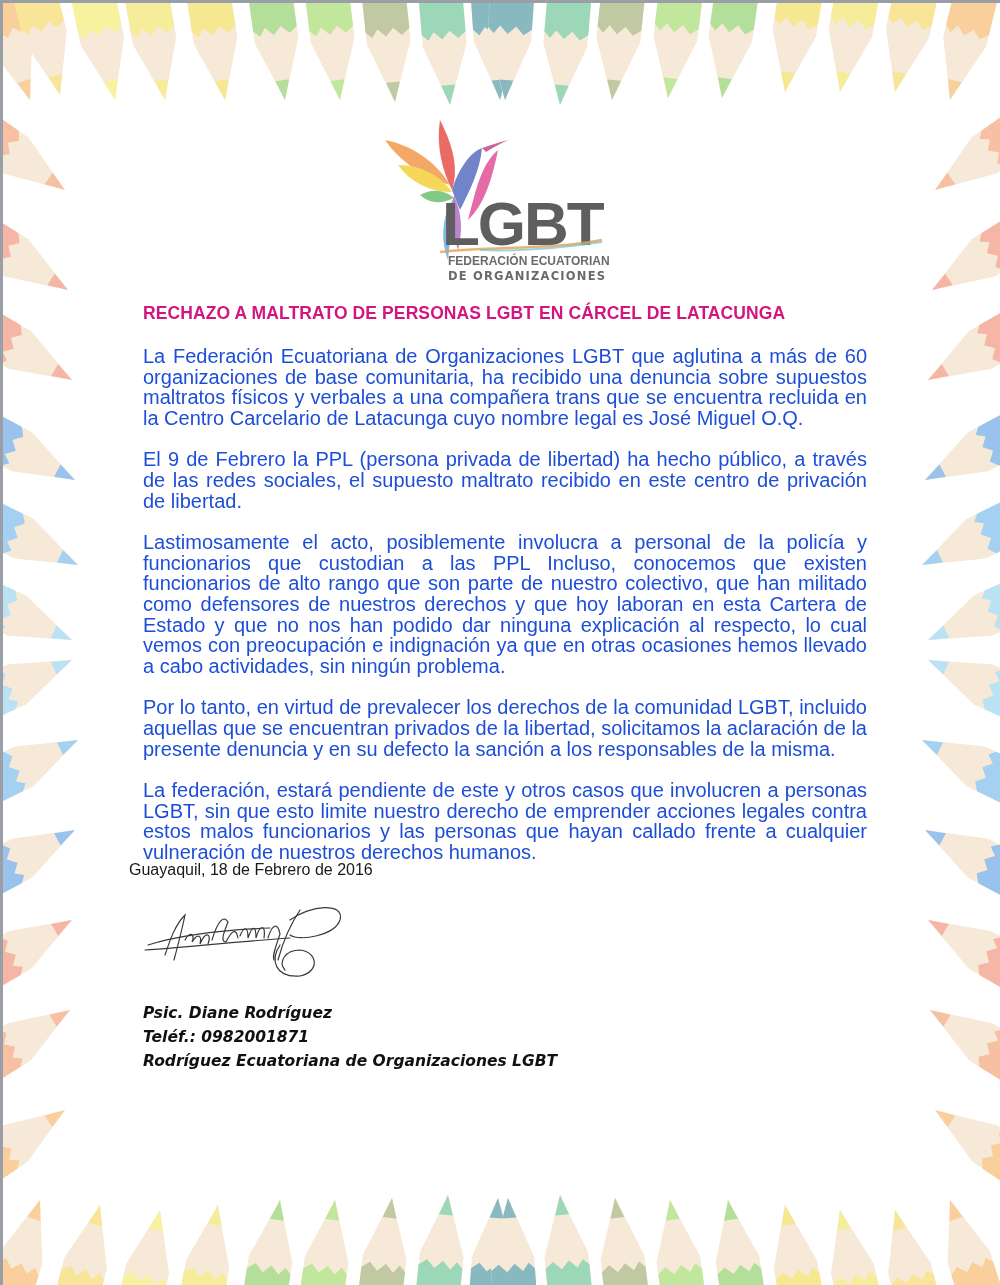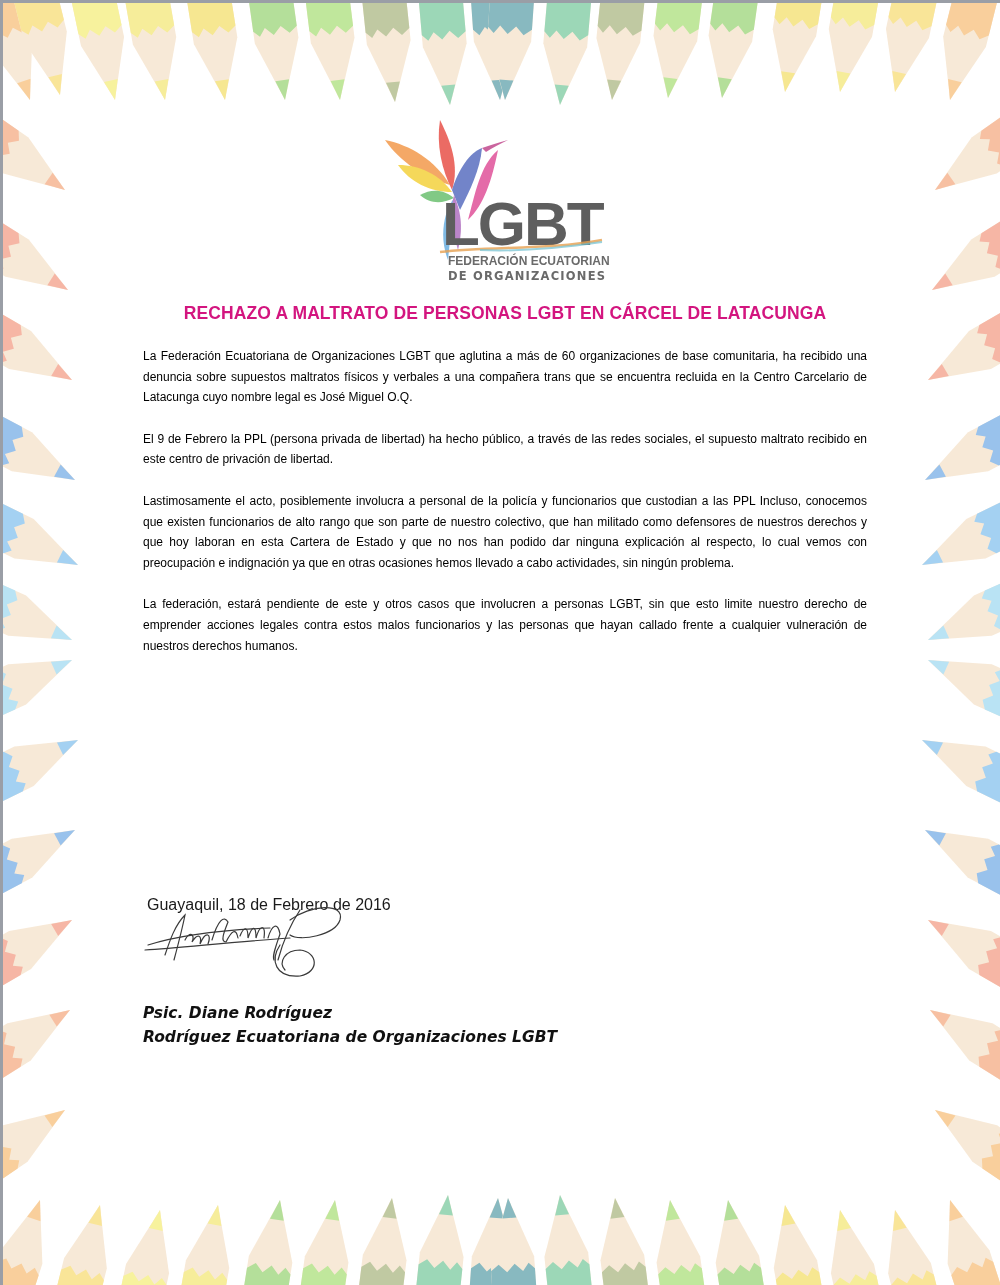--- a/index.html
+++ b/index.html
@@ -1,24 +1,24 @@
 <!DOCTYPE html>
 <html><head>
 <meta charset="utf-8">
 <style>
   html, body { margin: 0; padding: 0; }
   body { width: 1000px; height: 1285px; position: relative; overflow: hidden; background: #ffffff; font-family: "Liberation Sans", sans-serif; }
   .page-border { position: absolute; inset: 0; pointer-events: none; }
   .edge-top { position: absolute; left: 0; top: 0; width: 1000px; height: 3px; background: #9a9ea6; }
   .edge-left { position: absolute; left: 0; top: 0; width: 3px; height: 1285px; background: #9a9ea6; }
   .logo { position: absolute; left: 380px; top: 110px; width: 230px; height: 175px; text-decoration: underline; }
-  .title { position: absolute; left: 143px; top: 303px; width: 724px; text-align: center; font-weight: bold; font-size: 17.5px; color: #d3157f; letter-spacing: 0.1px; white-space: nowrap; }
-  .body { position: absolute; left: 143px; top: 346px; width: 724px; font-size: 12px; line-height: 20.6px; color: #000000; }
+  .title { position: absolute; left: 143px; top: 303px; width: 724px; font-weight: bold; font-size: 17.5px; color: #d3157f; letter-spacing: 0.1px; white-space: nowrap; }
+  .body { position: absolute; left: 143px; top: 346px; width: 724px; font-size: 20px; line-height: 20.6px; color: #1d4ed8; }
   .body p { margin: 0 0 21px 0; text-align: justify; }
-  .date { position: absolute; left: 147px; top: 861px; font-size: 16px; color: #1a1a1a; margin-top: 35px; }
+  .date { position: absolute; left: 129px; top: 861px; font-size: 16px; color: #1a1a1a; }
   .signature { position: absolute; left: 140px; top: 900px; width: 210px; height: 85px; }
   .signatory { position: absolute; left: 143px; top: 1001px; font-family: "DejaVu Sans", sans-serif; font-weight: bold; font-size: 15.5px; line-height: 24px; color: #111; font-style: italic; }
 </style>
 </head>
 <body>
 
 <svg class="page-border" width="1000" height="1285" viewBox="0 0 1000 1285">
   <defs>
 
     <g id="pencil">
@@ -240,20 +240,21 @@
     <text x="68" y="170" font-family="DejaVu Sans, sans-serif" font-weight="bold" font-size="11.5" fill="#6a6a6a" letter-spacing="1.2">DE ORGANIZACIONES</text>
   </svg>
 </div>
 
 <div class="title">RECHAZO A MALTRATO DE PERSONAS LGBT EN CÁRCEL DE LATACUNGA</div>
 
 <div class="body">
   <p>La Federación Ecuatoriana de Organizaciones LGBT que aglutina a más de 60 organizaciones de base comunitaria, ha recibido una denuncia sobre supuestos maltratos físicos y verbales a una compañera trans que se encuentra recluida en la Centro Carcelario de Latacunga cuyo nombre legal es José Miguel O.Q.</p>
   <p>El 9 de Febrero la PPL (persona privada de libertad) ha hecho público, a través de las redes sociales, el supuesto maltrato recibido en este centro de privación de libertad.</p>
   <p>Lastimosamente el acto, posiblemente involucra a personal de la policía  y funcionarios que custodian a las PPL Incluso, conocemos que existen funcionarios de alto rango que son parte de nuestro colectivo, que han militado como defensores de nuestros derechos y que hoy laboran  en esta Cartera de Estado y que no nos han podido dar ninguna explicación al respecto, lo cual vemos con preocupación e indignación ya que en otras ocasiones hemos llevado a cabo actividades, sin ningún problema.</p>
+  <p>Por lo tanto, en virtud de prevalecer los derechos de la comunidad LGBT, incluido aquellas que se encuentran privados de la libertad, solicitamos la aclaración de la presente denuncia y en su defecto la sanción a los responsables de la misma.</p>
   <p>La federación, estará pendiente de este y otros casos que involucren a personas LGBT, sin que esto limite nuestro derecho de emprender acciones legales contra estos malos funcionarios y las personas que hayan callado frente a cualquier vulneración de nuestros derechos humanos.</p>
 </div>
 
 <div class="date">Guayaquil, 18 de Febrero de 2016</div>
 
 <svg class="signature" viewBox="0 0 210 85">
   <g fill="none" stroke="#3a3a3a" stroke-width="1.2" stroke-linecap="round">
     <path d="M8,45 C40,35 80,30 130,28"></path>
     <path d="M5,50 C40,48 90,42 150,38"></path>
     <path d="M25,55 C30,40 35,25 45,15 C42,30 38,45 34,60"></path>
@@ -262,14 +263,15 @@
     <path d="M100,36 C104,26 108,26 108,38 C112,26 116,24 116,38 C120,24 126,24 124,38"></path>
     <path d="M128,38 C132,24 138,22 140,34 C136,46 132,56 134,60"></path>
     <path d="M150,20 C170,5 205,2 200,20 C195,35 160,42 150,35"></path>
     <path d="M140,45 C130,60 135,78 160,76 C180,72 178,52 160,50 C145,50 138,62 145,70"></path>
     <path d="M160,10 C150,25 142,45 138,60"></path>
   </g>
 </svg>
 
 <div class="signatory">
   <div>Psic. Diane Rodríguez</div>
+  <div>Teléf.: 0982001871</div>
   <div>Rodríguez Ecuatoriana de Organizaciones LGBT</div>
 </div>
 
 </body></html>

